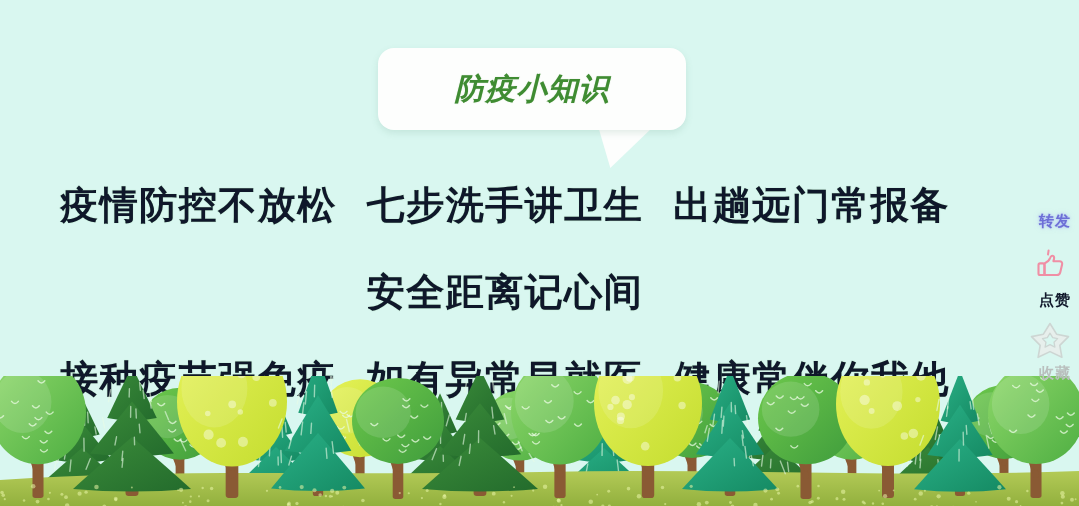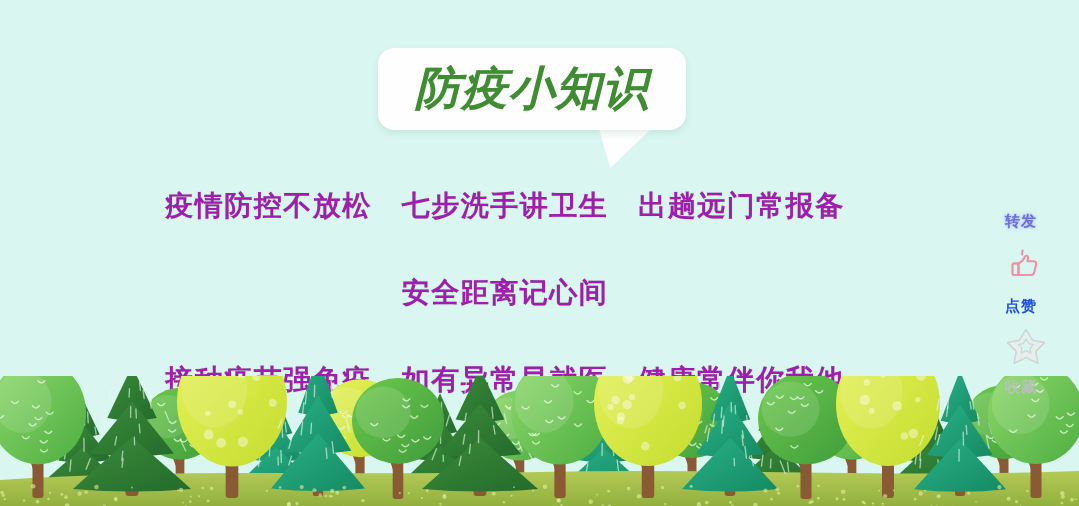--- a/index.html
+++ b/index.html
@@ -23,21 +23,21 @@
     background: #fdfefd;
     border-radius: 16px;
     box-shadow: 0 3px 7px rgba(90,140,120,0.16);
     z-index: 3;
   }
   #title-text {
     position: absolute;
     left: 0; top: 0; width: 100%; height: 100%;
     display: flex; align-items: center; justify-content: center;
     font-family: "DejaVu Sans", sans-serif;
-    font-size: 46px;
+    font-size: 30px;
     font-weight: bold;
     font-style: italic;
     letter-spacing: 1px;
     color: #3f8c32;
     white-space: nowrap;
     text-shadow: 0 0 1px rgba(63,140,50,0.35);
   }
   #bubble-tail {
     position: absolute;
     left: 598px; top: 126px;
@@ -65,59 +65,59 @@
   }
   .slogan-row {
     display: flex;
     justify-content: center;
     align-items: center;
     height: 87px;
     gap: 30px;
   }
   .slogan {
     font-family: "DejaVu Sans", sans-serif;
-    font-size: 28px;
+    font-size: 38px;
     font-weight: bold;
-    color: #a21caf;
+    color: #0f172a;
     letter-spacing: 1.5px;
     white-space: nowrap;
     text-shadow: 0 0 1px rgba(70,154,57,0.4);
   }
 
   
   #action-rail {
     position: absolute;
     right: 8px; top: 212px;
     width: 66px;
     z-index: 6;
     display: flex;
     flex-direction: column;
     align-items: center;
   }
   .action-item {
     display: flex;
     flex-direction: column;
-    align-items: flex-start;
+    align-items: flex-end;
     width: 66px;
   }
   .action-label {
     font-family: "DejaVu Sans", sans-serif;
     font-size: 15px;
     font-weight: bold;
     letter-spacing: 1px;
     white-space: nowrap;
   }
   #forward-item { margin-bottom: 14px; }
   #forward-label {
     color: #6d6fd6;
     text-shadow: 0 0 2px rgba(150,160,240,0.7), 0 0 5px rgba(170,180,250,0.5);
   }
   #like-item { margin-bottom: 10px; }
-  #like-label { color: #1d4ed8; margin-top: 12px; }
-  #fav-label  { color: #b9bfbd; margin-top: 12px; }
+  #like-label { color: #0f172a; margin-top: 6px; }
+  #fav-label  { color: #b9bfbd; margin-top: 4px; }
   .rail-icon { display: block; }
 
   
   #forest {
     position: absolute;
     left: 0; bottom: 0;
     width: 1079px; height: 130px;
     z-index: 4;
   }
 </style>

